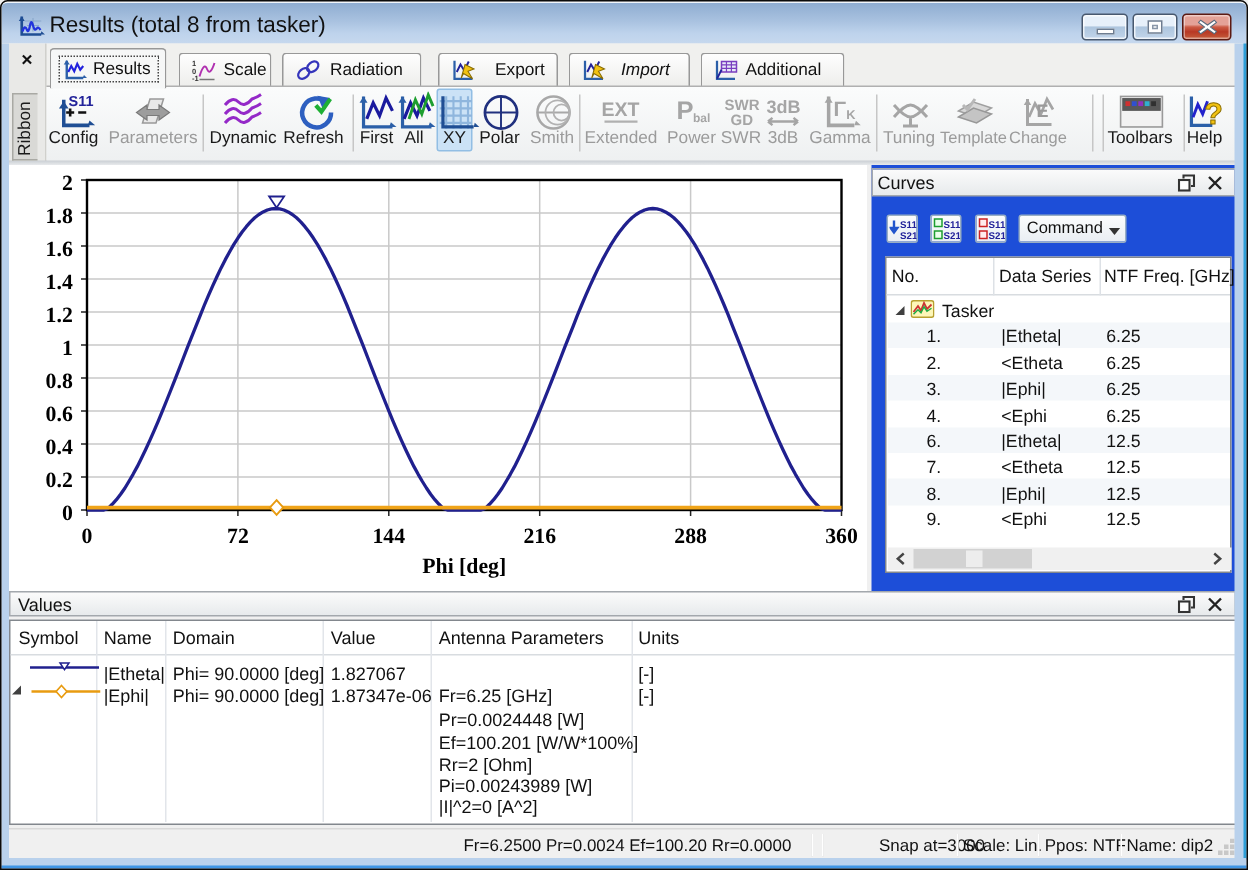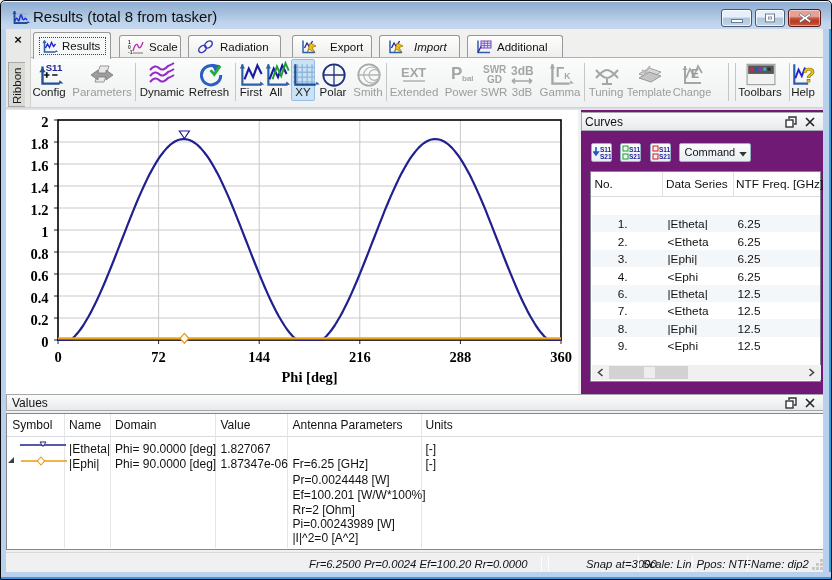--- a/index.html
+++ b/index.html
@@ -38,30 +38,30 @@
 #toolbar{left:31px;top:58px;width:793px;height:49px;background:linear-gradient(#fbfcfc,#eef0f1);z-index:4;}
 #toolbar-edge{left:6px;top:107px;width:818px;height:3px;background:linear-gradient(#c9ced3,#e8eaec);z-index:4;}
 .tbi{position:absolute;top:3px;width:30px;height:28px;}
 .tbl{position:absolute;top:28px;font-size:11.5px;color:#1a1a1a;white-space:nowrap;transform:translateX(-50%);}
 .tbl.dis{color:#9b9b9b;}
 .tdiv{position:absolute;top:5px;width:1px;height:38px;background:#c6c6c6;}
 #xybtn{position:absolute;left:260px;top:1px;width:24px;height:42px;background:#cbe2f6;border:1px solid #92bee4;border-radius:2px;}
 
 #chartarea{left:6px;top:110px;width:572px;height:284px;background:#fff;z-index:1;}
 
-#curves{left:581px;top:110px;width:243px;height:284px;background:#701a75;z-index:1;}
+#curves{left:581px;top:110px;width:243px;height:284px;background:#1d4ed8;z-index:1;}
 .ptitle{position:absolute;background:linear-gradient(#fbfbfb,#e7eaec);border:1px solid #a3a8ad;font-size:12px;color:#111;}
 
 .wtable{position:absolute;background:#fff;border:1px solid #82878d;}
 .t{position:absolute;font-size:12px;color:#111;white-space:nowrap;}
 #ctable .t{font-size:11.8px;}
 
 #statusbar{left:6px;top:552px;width:818px;height:21px;background:#f0f0f0;border-top:1px solid #d9d9d9;z-index:2;}
 .ssep{position:absolute;top:3px;width:1px;height:15px;background:#c0c0c0;border-right:1px solid #fff;}
-.stext{position:absolute;top:5px;font-size:11.3px;color:#111;white-space:nowrap;font-style:italic;}
+.stext{position:absolute;top:5px;font-size:11.3px;color:#111;white-space:nowrap;}
 .cbtn{position:absolute;top:33px;width:21px;height:19px;border:1px solid #98aec4;border-radius:2px;background:linear-gradient(#fbfcfd,#e9eef3);}
 .cbtn svg{position:absolute;left:1px;top:1px;}
 #cmdbtn{position:absolute;left:97.5px;top:32.5px;width:72px;height:19px;border:1px solid #98aec4;border-radius:2px;background:linear-gradient(#fbfcfd,#e9eef3);font-size:11.5px;color:#111;}
 .crow{position:absolute;left:1px;width:228px;height:17.4px;}
 .crow span{position:absolute;top:2.5px;font-size:11.8px;color:#111;white-space:nowrap;}
 .exp{position:absolute;}
 .vline{position:absolute;width:1px;background:#e2e5ea;}
 </style></head>
 <body>
 <div id="win">
@@ -354,20 +354,31 @@
           <path d="M0 0 h9 l-4.5 5.5 z" fill="#333"></path>
         </svg>
       </div>
     <div class="wtable" id="ctable" style="left:8.5px;top:60.5px;width:231px;height:211px;">
       <div class="abs" style="left:0;top:0;width:229px;height:25px;border-bottom:1px solid #d8dce0;"></div>
       <div class="abs" style="left:71px;top:0;width:1px;height:25px;background:#dde1e6;"></div>
       <div class="abs" style="left:142.5px;top:0;width:1px;height:25px;background:#dde1e6;"></div>
       <span class="t" style="left:4px;top:5px;">No.</span>
       <span class="t" style="left:75.5px;top:5px;">Data Series</span>
       <span class="t" style="left:145.5px;top:5px;">NTF Freq. [GHz]</span>
+      <div class="crow" style="top:26.0px;">
+<svg class="exp" style="left:4px;top:5px;" width="8" height="8" viewBox="0 0 8 8">
+            <path d="M7 1 v6 h-6 z" fill="#404040"></path>
+          </svg>
+<svg class="exp" style="left:15px;top:1px;" width="16" height="14" viewBox="0 0 16 14">
+            <rect x="0.5" y="1.5" width="15" height="11" rx="1.5" fill="#fdf6b8" stroke="#b8a030"></rect>
+            <path d="M2 9 l3-4 2 3 2-5 2 4 3-3" stroke="#cc3333" stroke-width="1.2" fill="none"></path>
+            <path d="M2 10.5 l3-3 2 2 2-4 2 3 3-2" stroke="#22aa44" stroke-width="1" fill="none"></path>
+          </svg>
+<span style="left:36.5px;">Tasker</span>
+        </div>
 <div class="crow" style="top:43.4px;background:#f4f7fa;">
 <span style="left:8px;width:28px;text-align:right;">1.</span>
 <span style="left:76px;">|Etheta|</span>
 <span style="left:146px;">6.25</span>
         </div>
 <div class="crow" style="top:60.8px;">
 <span style="left:8px;width:28px;text-align:right;">2.</span>
 <span style="left:76px;">&lt;Etheta</span>
 <span style="left:146px;">6.25</span>
         </div>

